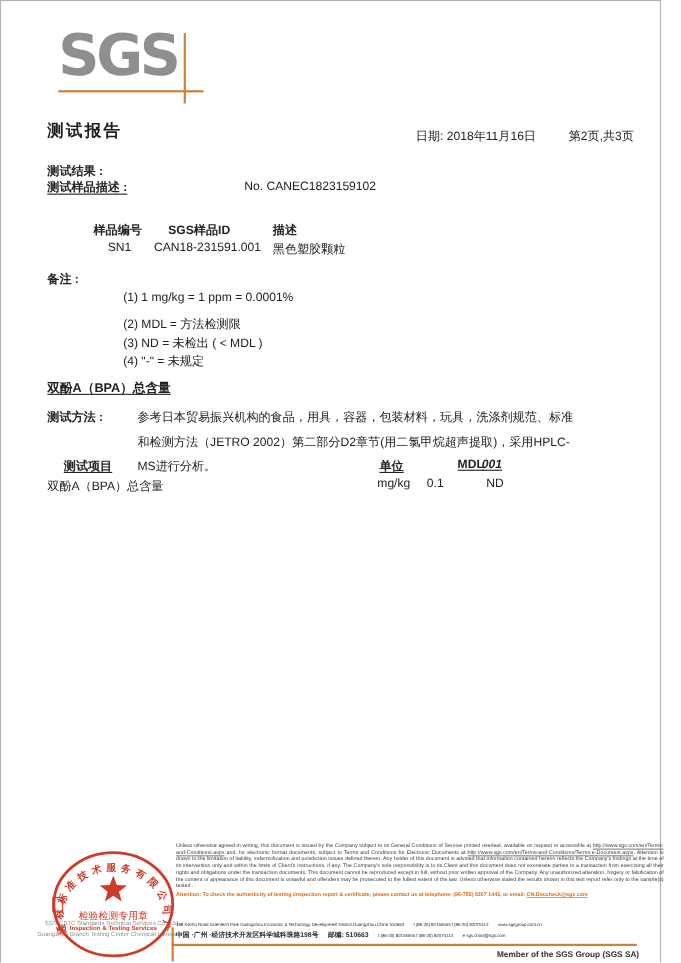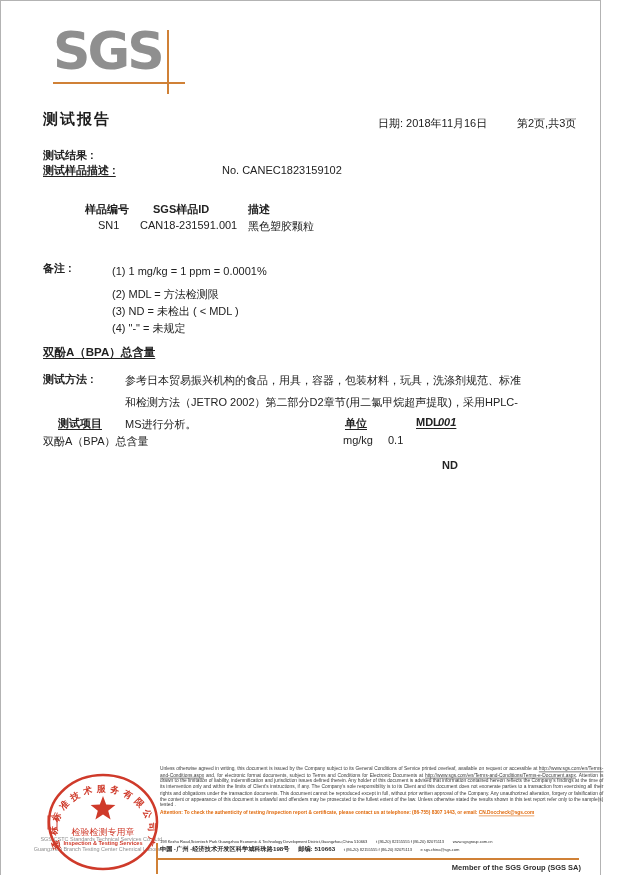--- a/index.html
+++ b/index.html
@@ -64,41 +64,41 @@
 
   <div>
     <div class="abs txt b" style="left:84px; top:201px;">样品编号</div>
     <div class="abs txt b" style="left:152px; top:201px;">SGS样品ID</div>
     <div class="abs txt b" style="left:247px; top:201px;">描述</div>
     <div class="abs txt" style="left:97px; top:218px;">SN1</div>
     <div class="abs txt" style="left:139px; top:218px;">CAN18-231591.001</div>
     <div class="abs txt" style="left:247px; top:218px;">黑色塑胶颗粒</div>
   </div>
 
-  <div class="abs txt b" style="left:42px; top:260px;">备注 :</div>
+  <div class="abs txt b" style="left:42px; top:245px;">备注 :</div>
   <div>
     <div class="abs txt" style="left:111px; top:264px;">(1) 1 mg/kg = 1 ppm = 0.0001%</div>
     <div class="abs txt" style="left:111px; top:286px;">(2) MDL = 方法检测限</div>
     <div class="abs txt" style="left:111px; top:303px;text-align:center;">(3) ND = 未检出 ( &lt; MDL )</div>
     <div class="abs txt" style="left:111px; top:320px;">(4) "-" = 未规定</div>
   </div>
 
   <div class="abs txt b u" style="left:42px; top:344px; font-size:11.5px;">双酚A（BPA）总含量</div>
   <div class="abs txt b" style="left:42px; top:371px;">测试方法 :</div>
   <div class="abs method-text" style="white-space:normal;">参考日本贸易振兴机构的食品，用具，容器，包装材料，玩具，洗涤剂规范、标准和检测方法（JETRO 2002）第二部分D2章节(用二氯甲烷超声提取)，采用HPLC-MS进行分析。</div>
 
   <div>
     <div class="abs txt b u" style="left:57px; top:415px;">测试项目</div>
     <div class="abs txt b u" style="left:344px; top:415px;">单位</div>
     <div class="abs txt b u" style="left:383px; top:415px;padding-left:32px;">MDL</div>
     <div class="abs txt u" style="left:437px; top:415px; font-style:italic; font-weight:600;">001</div>
     <div class="abs txt" style="left:42px; top:433px;">双酚A（BPA）总含量</div>
     <div class="abs txt" style="left:342px; top:433px;">mg/kg</div>
     <div class="abs txt" style="left:387px; top:433px;">0.1</div>
-    <div class="abs txt" style="left:441px; top:458px;font-weight:bold;">ND</div>
+    <div class="abs txt" style="left:441px; top:433px;">ND</div>
   </div>
 
   <div class="abs scaled company-wrap">
     <div class="company-inner">
       <div>SGS-CSTC Standards Technical Services Co., Ltd.</div>
       <div>Guangzhou Branch Testing Center Chemical Laboratory.</div>
     </div>
   </div>
 
   <div class="abs scaled legal-wrap">

